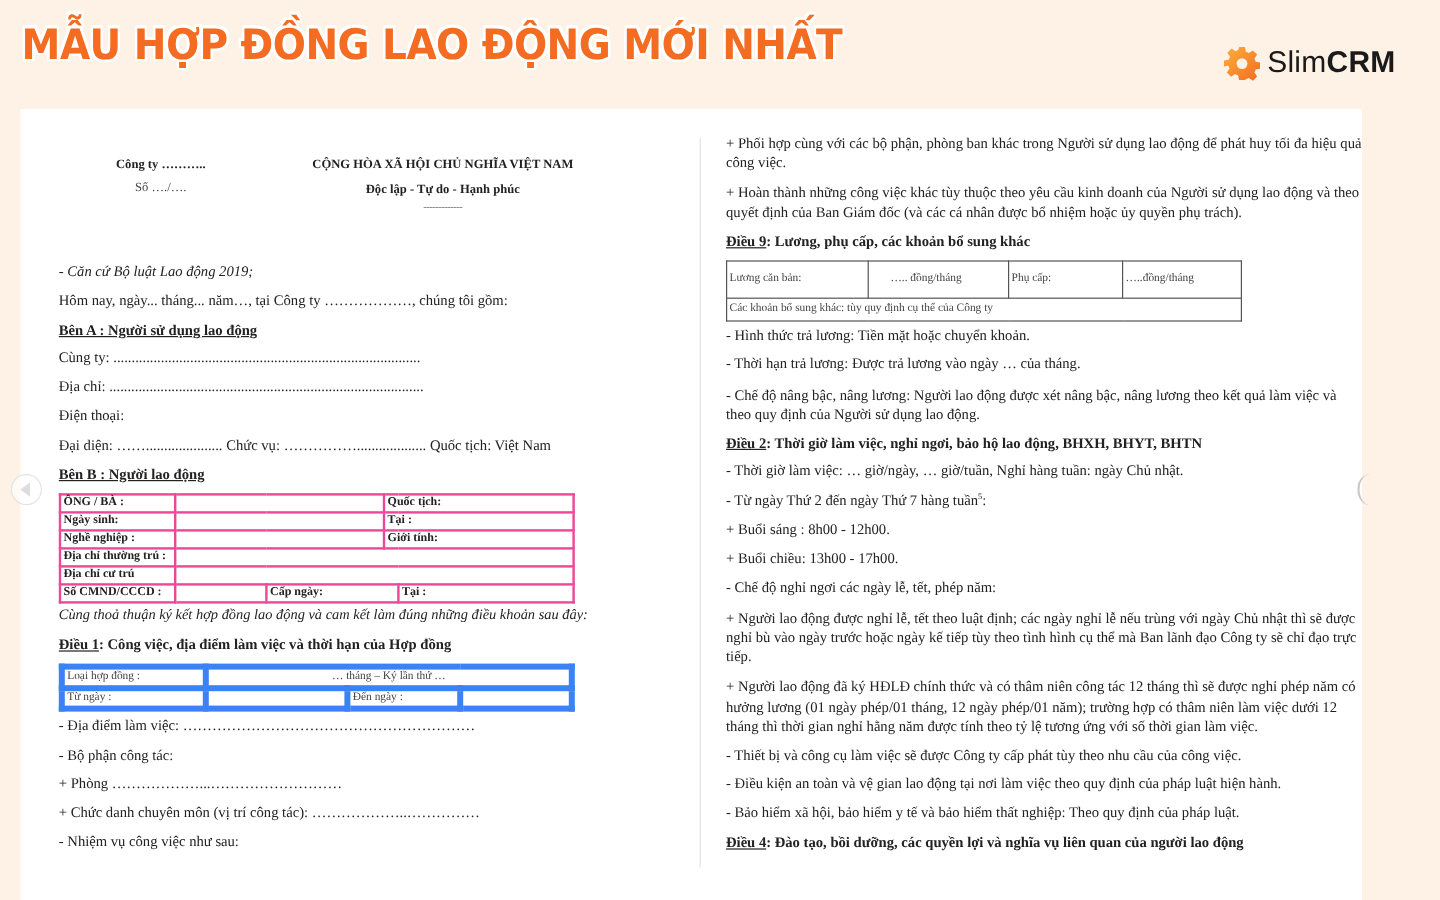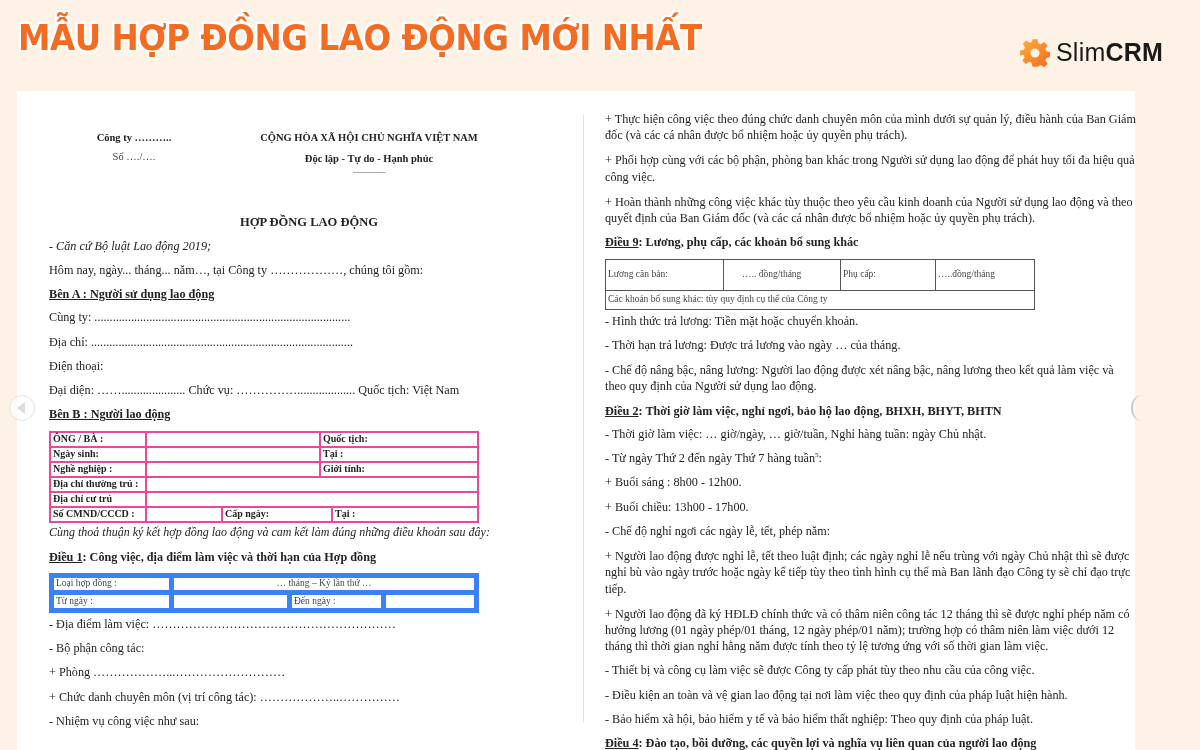--- a/index.html
+++ b/index.html
@@ -113,21 +113,20 @@
       <div class="hdr-left">
         <div class="co">Công ty ………..</div>
         <div class="so">Số …./….</div>
       </div>
       <div class="hdr-right">
         <div>CỘNG HÒA XÃ HỘI CHỦ NGHĨA VIỆT NAM</div>
         <div class="motto">Độc lập - Tự do - Hạnh phúc</div>
         <div class="dash">-------------</div>
       </div>
     </div>
-    <div class="doc-title">HỢP ĐỒNG LAO ĐỘNG</div>
     <p class="line italic">- Căn cứ Bộ luật Lao động 2019;</p>
     <p class="line">Hôm nay, ngày... tháng... năm…, tại Công ty ………………, chúng tôi gồm:</p>
     <p class="sec ul">Bên A : Người sử dụng lao động</p>
     <p class="line">Cùng ty: ....................................................................................</p>
     <p class="line">Địa chỉ: ......................................................................................</p>
     <p class="line">Điện thoại:</p>
     <p class="line">Đại diện: ……..................... Chức vụ: ……………................... Quốc tịch: Việt Nam</p>
     <p class="sec ul">Bên B : Người lao động</p>
 
     <table class="form">
@@ -194,21 +193,20 @@
     </tbody>
       </table>
     <p class="line">- Địa điểm làm việc: ……………………………………………………</p>
     <p class="line">- Bộ phận công tác:</p>
     <p class="line">+ Phòng ………………...………………………</p>
     <p class="line">+ Chức danh chuyên môn (vị trí công tác): ………………..……………</p>
     <p class="line">- Nhiệm vụ công việc như sau:</p>
   </div>
 
   <div class="col col-right">
-    <p class="para">+ Thực hiện công việc theo đúng chức danh chuyên môn của mình dưới sự quản lý, điều hành của Ban Giám đốc (và các cá nhân được bổ nhiệm hoặc ủy quyền phụ trách).</p>
     <p class="para">+ Phối hợp cùng với các bộ phận, phòng ban khác trong Người sử dụng lao động để phát huy tối đa hiệu quả công việc.</p>
     <p class="para">+ Hoàn thành những công việc khác tùy thuộc theo yêu cầu kinh doanh của Người sử dụng lao động và theo quyết định của Ban Giám đốc (và các cá nhân được bổ nhiệm hoặc ủy quyền phụ trách).</p>
 
     <p class="sec"><u>Điều 9</u><span>: Lương, phụ cấp, các khoản bổ sung khác</span></p>
     <table class="t2">
       <colgroup>
           <col style="width:118px">
           <col style="width:117px">
           <col style="width:95px">
           <col>

